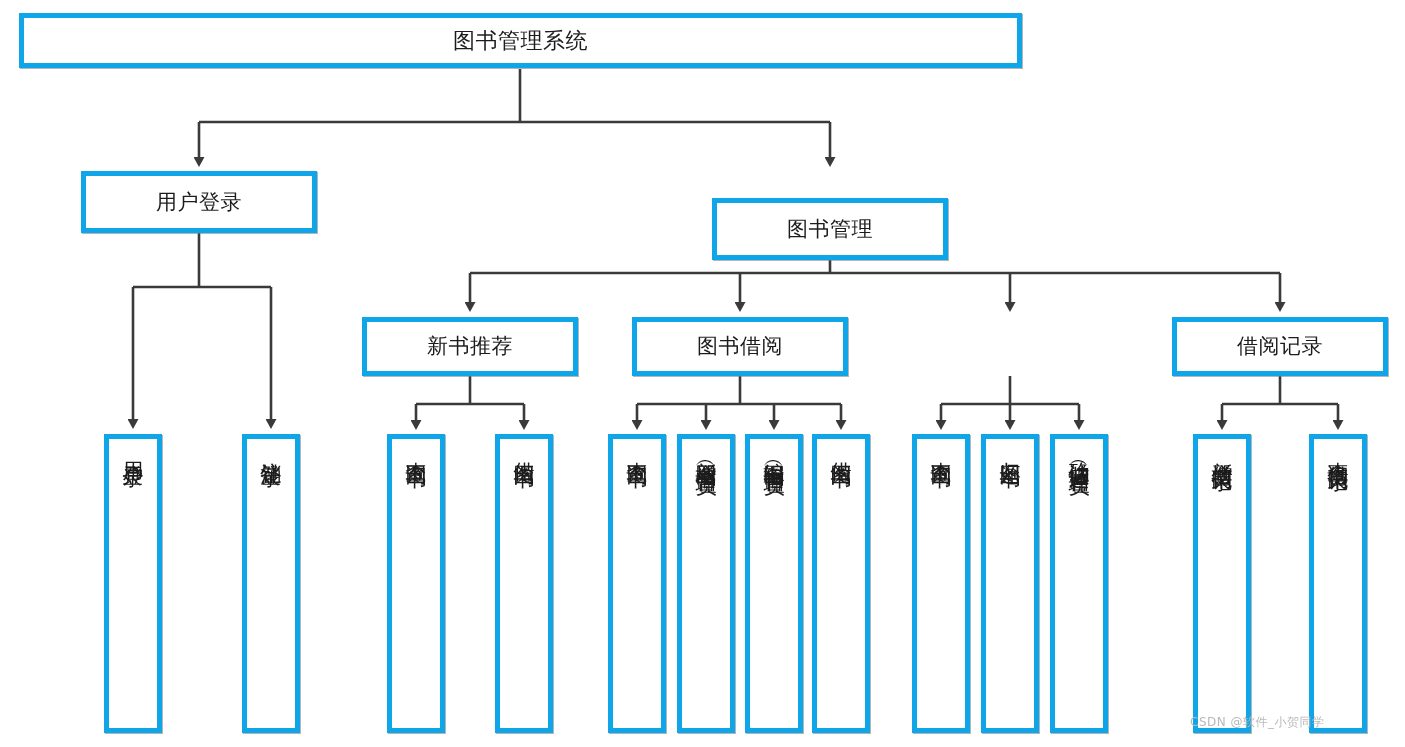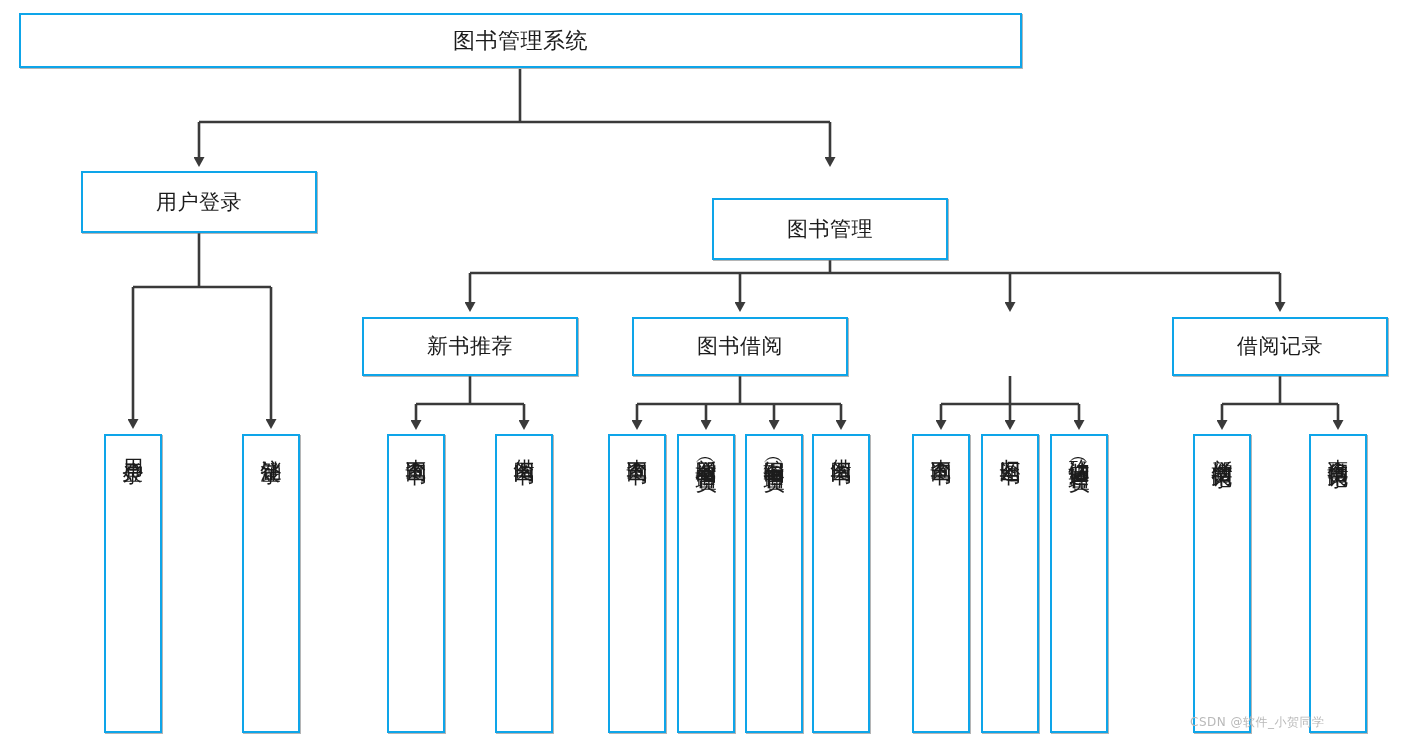--- a/index.html
+++ b/index.html
@@ -22,21 +22,21 @@
     left: 0;
     top: 0;
     width: 1405px;
     height: 747px;
     pointer-events: none;
   }
   .node {
     position: absolute;
     box-sizing: border-box;
     background: #ffffff;
-    border: 2px solid #0ea5e9;
+    border: 5px solid #0ea5e9;
     box-shadow: 1px 1px 0 0 rgba(120,120,120,0.55);
     display: flex;
     align-items: center;
     justify-content: center;
     color: #1c1c1c;
   }
   .node .label {
     text-align: center;
     line-height: 1.25;
     letter-spacing: 0.5px;

